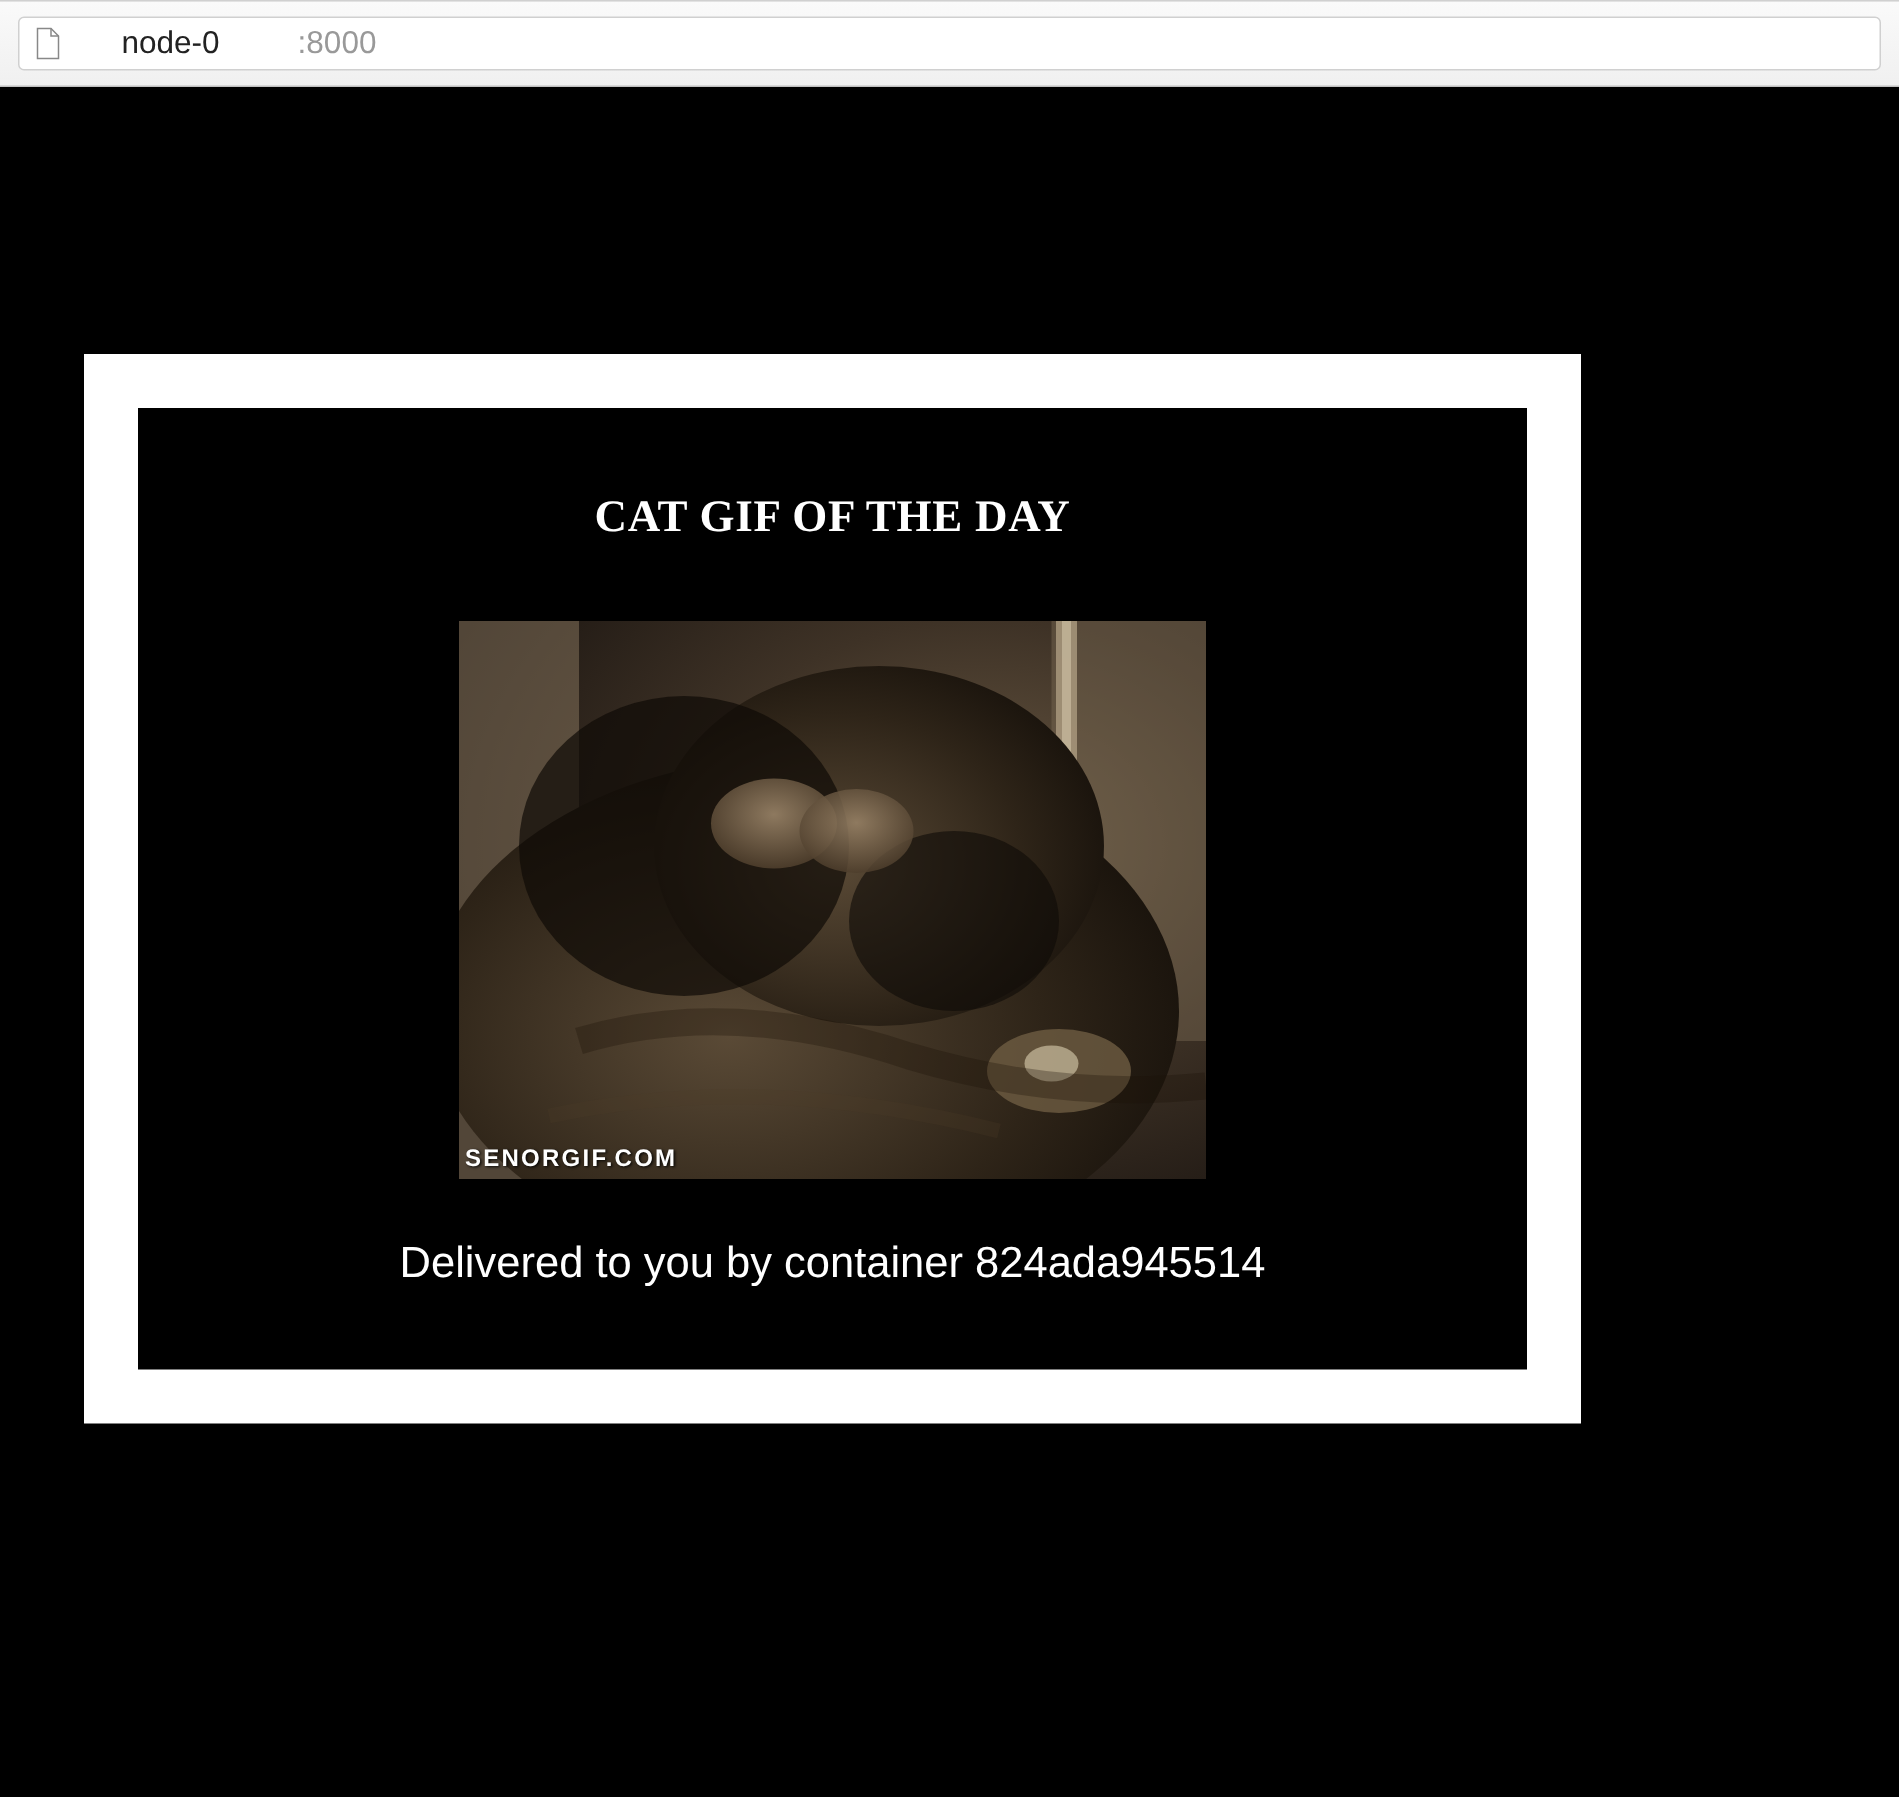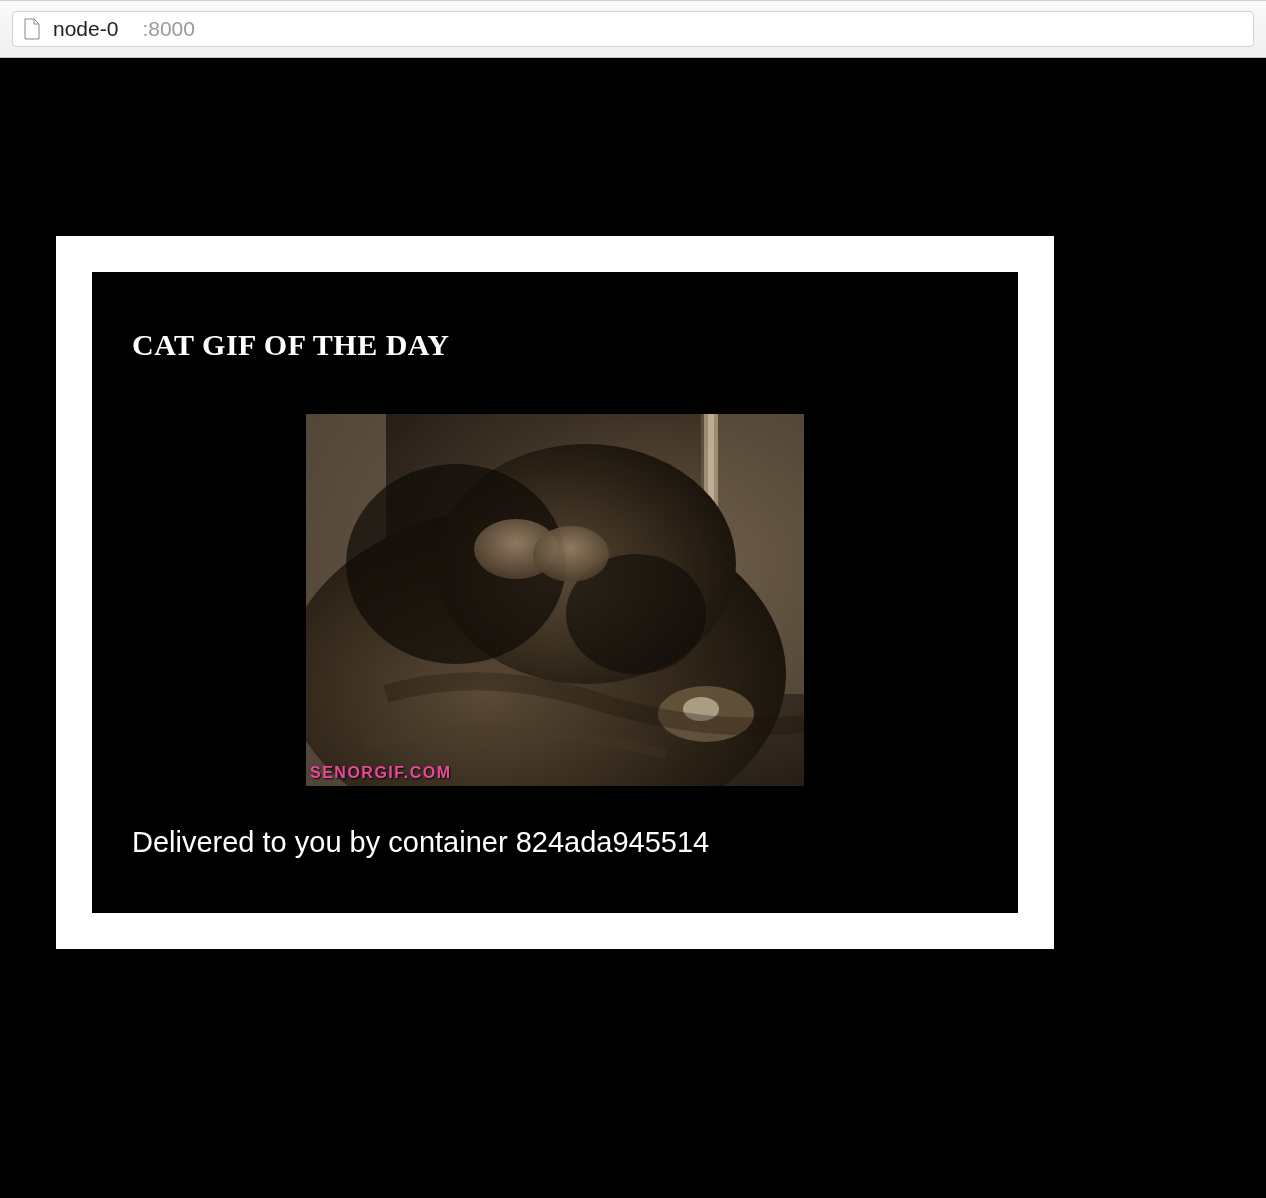--- a/index.html
+++ b/index.html
@@ -28,20 +28,21 @@
       flex: 1;
       height: 36px;
       background: #ffffff;
       border: 1px solid #d0d0d0;
       border-radius: 4px;
       display: flex;
       align-items: center;
       padding: 0 10px;
       font-size: 20px;
       color: #333;
+      gap: 28px;
     }
     .page-icon {
       width: 18px;
       height: 22px;
       margin-right: 12px;
       position: relative;
       flex-shrink: 0;
     }
     .page-icon svg {
       width: 100%;
@@ -67,20 +68,21 @@
       left: 56px;
       top: 178px;
       width: 998px;
       background: #ffffff;
       padding: 36px;
     }
     .inner-card {
       width: 100%;
       background: #000000;
       color: #ffffff;
+      text-align: center;
       padding: 56px 40px 54px 40px;
     }
     .heading {
       font-family: Georgia, "Times New Roman", serif;
       font-size: 30px;
       font-weight: bold;
       letter-spacing: 0.5px;
       margin-bottom: 52px;
     }
     .gif-box {
@@ -97,21 +99,21 @@
       display: block;
     }
     .watermark {
       position: absolute;
       left: 4px;
       bottom: 4px;
       font-family: Arial, sans-serif;
       font-size: 16px;
       font-weight: bold;
       letter-spacing: 1.5px;
-      color: #ec4899;
+      color: #ffffff;
       text-shadow: 1px 1px 2px rgba(0,0,0,0.9);
     }
     .courtesy-line {
       font-family: Georgia, "Times New Roman", serif;
       font-size: 24px;
       margin-bottom: 28px;
     }
     .courtesy-link {
       color: #0000ee;
       text-decoration: underline;

